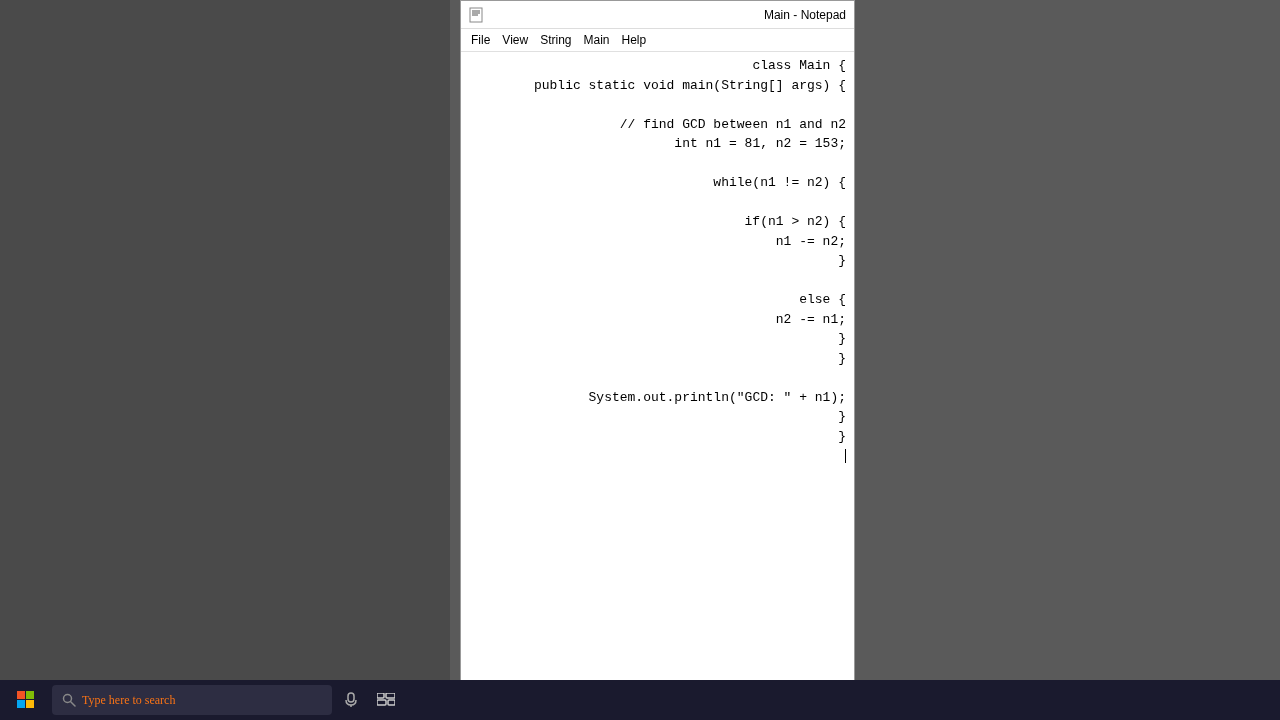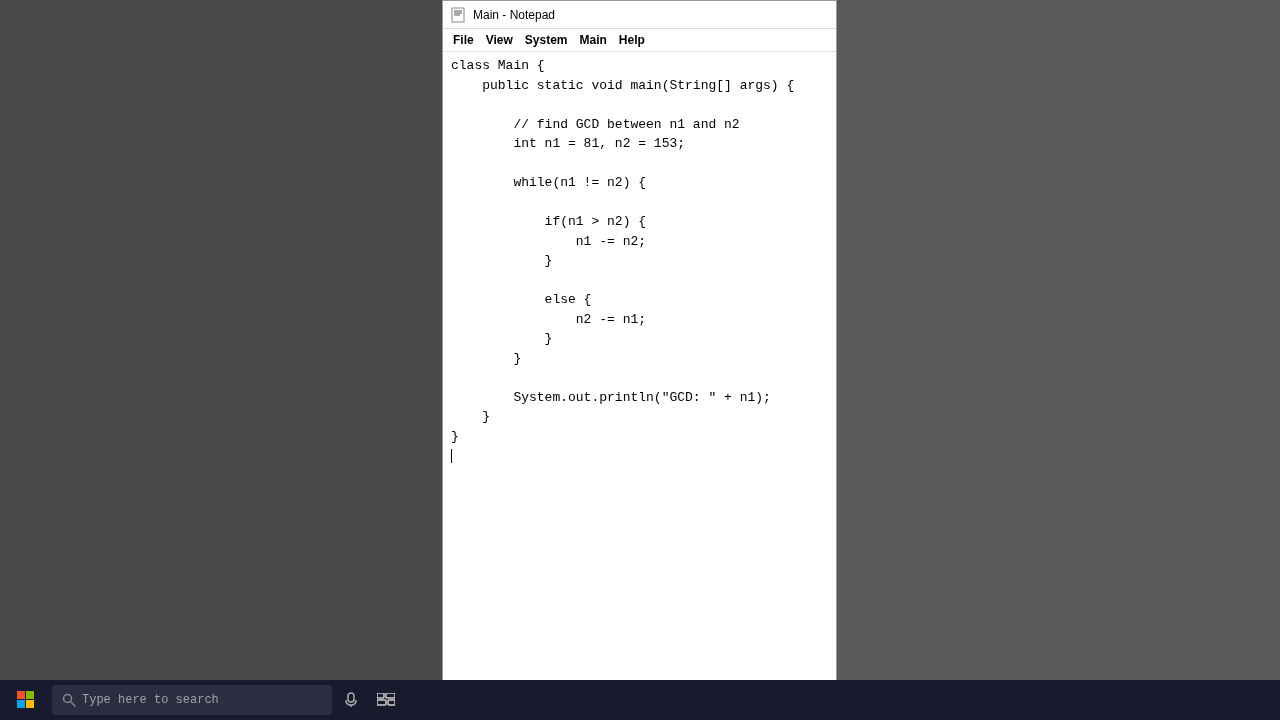--- a/index.html
+++ b/index.html
@@ -26,28 +26,29 @@
       position: absolute;
       left: 0; top: 0;
       width: 450px;
       height: 690px;
       background: #4a4a4a;
     }
 
     
     .notepad-window {
       position: absolute;
-      left: 442px;
+      left: 460px;
       top: 0;
       width: 395px;
       height: 690px;
       background: #fff;
       border: 1px solid #999;
       display: flex;
       flex-direction: column;
+      text-align: right;
     }
 
     
     .title-bar {
       background: #fff;
       padding: 4px 8px;
       display: flex;
       align-items: center;
       gap: 6px;
       border-bottom: 1px solid #ddd;
@@ -62,21 +63,20 @@
     }
 
     
     .menu-bar {
       display: flex;
       align-items: center;
       padding: 2px 4px;
       background: #fff;
       border-bottom: 1px solid #e0e0e0;
       min-height: 22px;
-      font-weight: bold;
     }
 
     .menu-item {
       font-family: 'Segoe UI', Arial, sans-serif;
       font-size: 12px;
       color: #000;
       padding: 2px 6px;
       cursor: pointer;
     }
 
@@ -141,23 +141,23 @@
       background: #2d2d42;
       border-radius: 4px;
       display: flex;
       align-items: center;
       gap: 6px;
       padding: 0 10px;
       margin-left: 4px;
     }
 
     .search-placeholder {
-      font-family: Liberation Mono, monospace;
+      font-family: Liberation Serif, serif;
       font-size: 12px;
-      color: #a3a3a3;
+      color: #f97316;
     }
 
     .taskbar-mic {
       width: 30px;
       height: 30px;
       display: flex;
       align-items: center;
       justify-content: center;
       margin-left: 4px;
       cursor: pointer;
@@ -187,21 +187,21 @@
       <line x1="3" y1="4" x2="11" y2="4" stroke="#555" stroke-width="1"></line>
       <line x1="3" y1="6" x2="11" y2="6" stroke="#555" stroke-width="1"></line>
       <line x1="3" y1="8" x2="9" y2="8" stroke="#555" stroke-width="1"></line>
     </svg>
     <span class="title-bar-text">Main - Notepad</span>
   </div>
 
   <div class="menu-bar">
     <span class="menu-item">File</span>
     <span class="menu-item">View</span>
-    <span class="menu-item">System</span>
+    <span class="menu-item">String</span>
     <span class="menu-item">Main</span>
     <span class="menu-item">Help</span>
   </div>
 
   <div class="text-area" id="text-area"><div>class Main {</div><div>    public static void main(String[] args) {</div><div>&nbsp;</div><div>        // find GCD between n1 and n2</div><div>        int n1 = 81, n2 = 153;</div><div>&nbsp;</div><div>        while(n1 != n2) {</div><div>&nbsp;</div><div>            if(n1 &gt; n2) {</div><div>                n1 -= n2;</div><div>            }</div><div>&nbsp;</div><div>            else {</div><div>                n2 -= n1;</div><div>            }</div><div>        }</div><div>&nbsp;</div><div>        System.out.println("GCD: " + n1);</div><div>    }</div><div>}</div><div class="cursor-line"><span class="text-cursor"></span></div></div>
 
 </div>
 
 <div class="taskbar">
 

